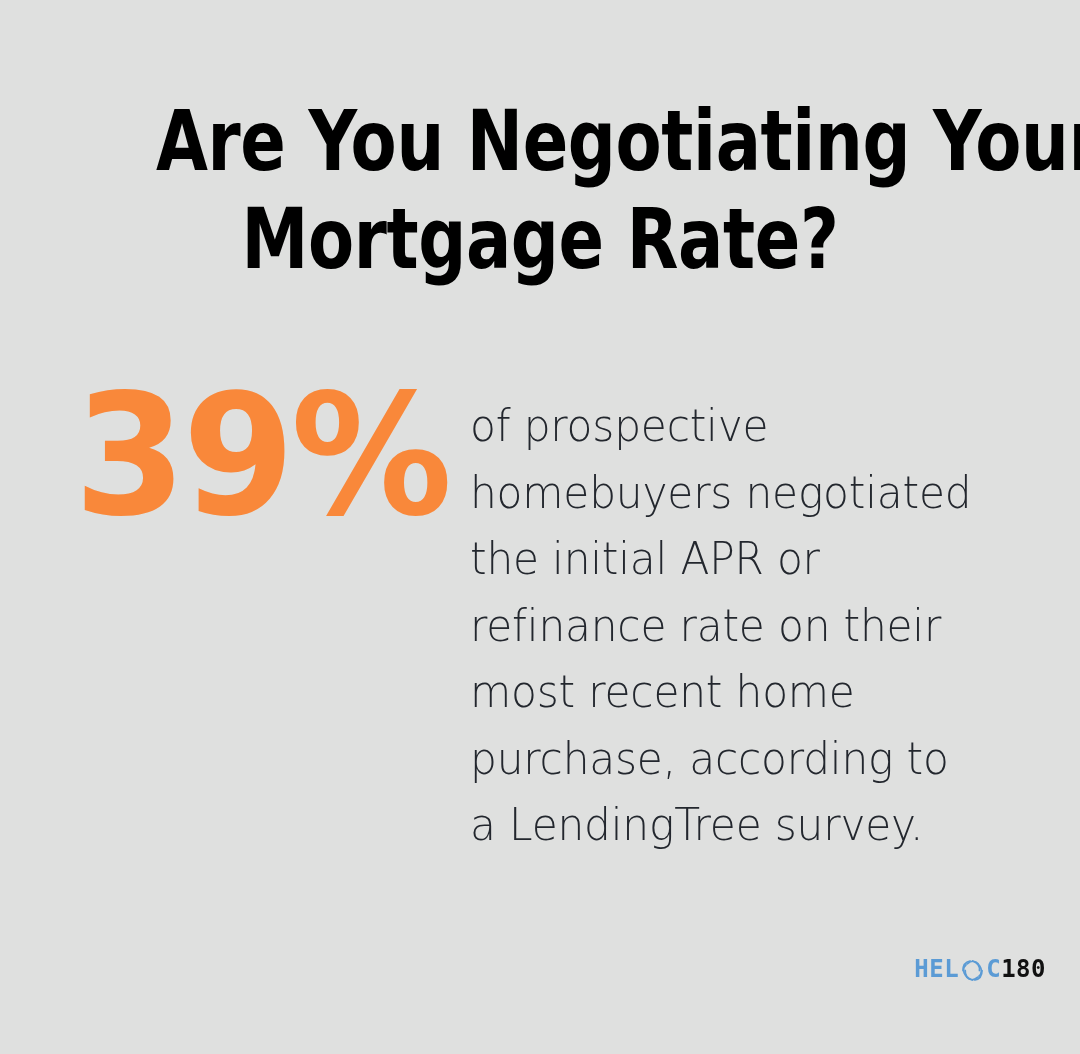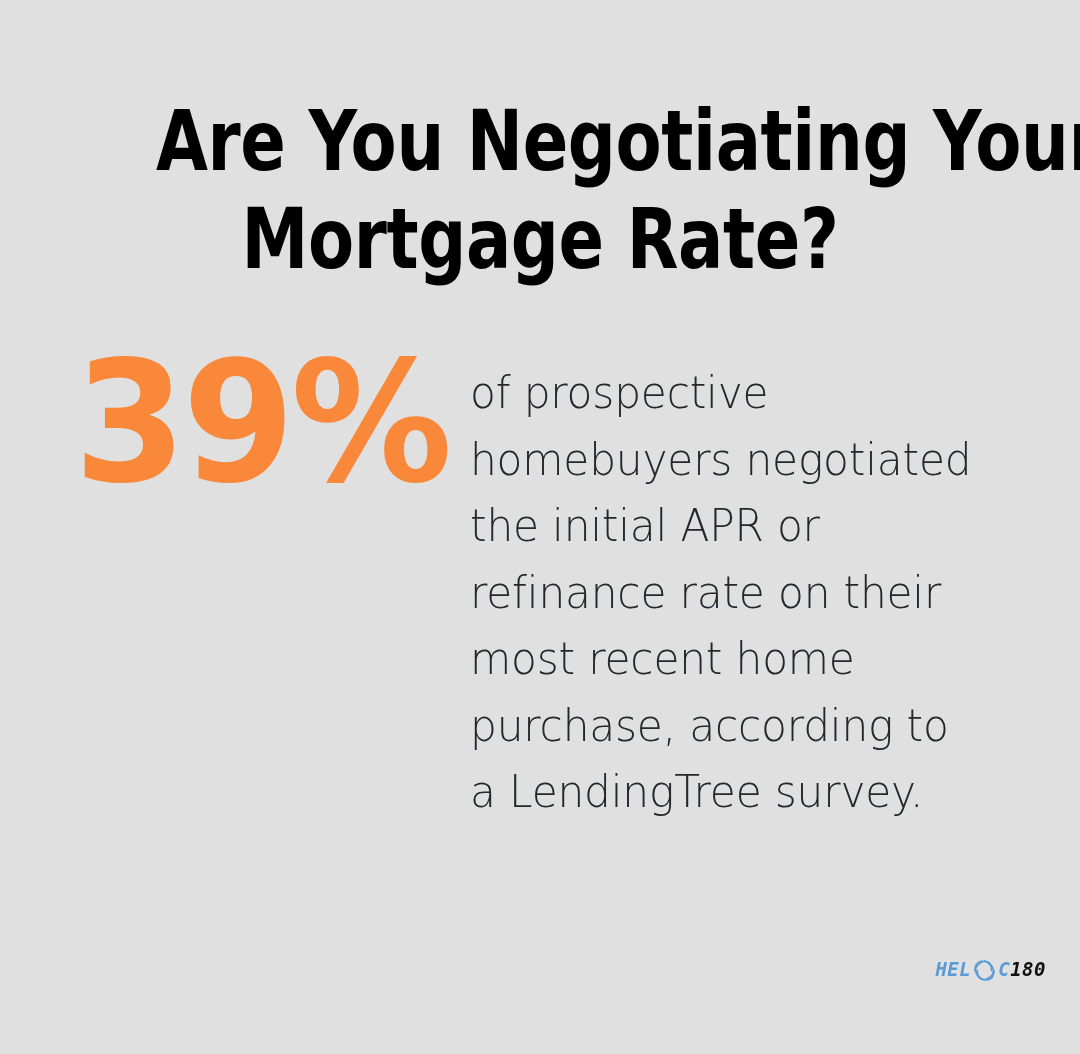--- a/index.html
+++ b/index.html
@@ -40,21 +40,21 @@
     color: #000000;
     transform: scaleX(0.80);
     transform-origin: center center;
     white-space: nowrap;
   }
 
   
   .content-row {
     position: absolute;
     left: 0;
-    top: 348px;
+    top: 381px;
     width: 1080px;
     display: flex;
     align-items: flex-start;
   }
   .stat-col {
     width: 470px;
     flex: 0 0 470px;
     padding-left: 74px;
     box-sizing: border-box;
   }
@@ -93,24 +93,23 @@
     position: absolute;
     right: 34px;
     top: 954px;
     display: flex;
     align-items: center;
     height: 30px;
   }
   .logo-word {
     font-family: "DejaVu Sans Mono", monospace;
     font-weight: 700;
-    font-size: 19px;
+    font-size: 24px;
     line-height: 26px;
     letter-spacing: 0.5px;
-    font-style: italic;
   }
   .logo-heloc-a { color: #5b9bd5; }
   .logo-heloc-b { color: #5b9bd5; }
   .logo-360 { color: #111111; }
   .logo-swirl {
     display: inline-block;
     width: 25px;
     height: 25px;
     margin: 0 1px;
     position: relative;

